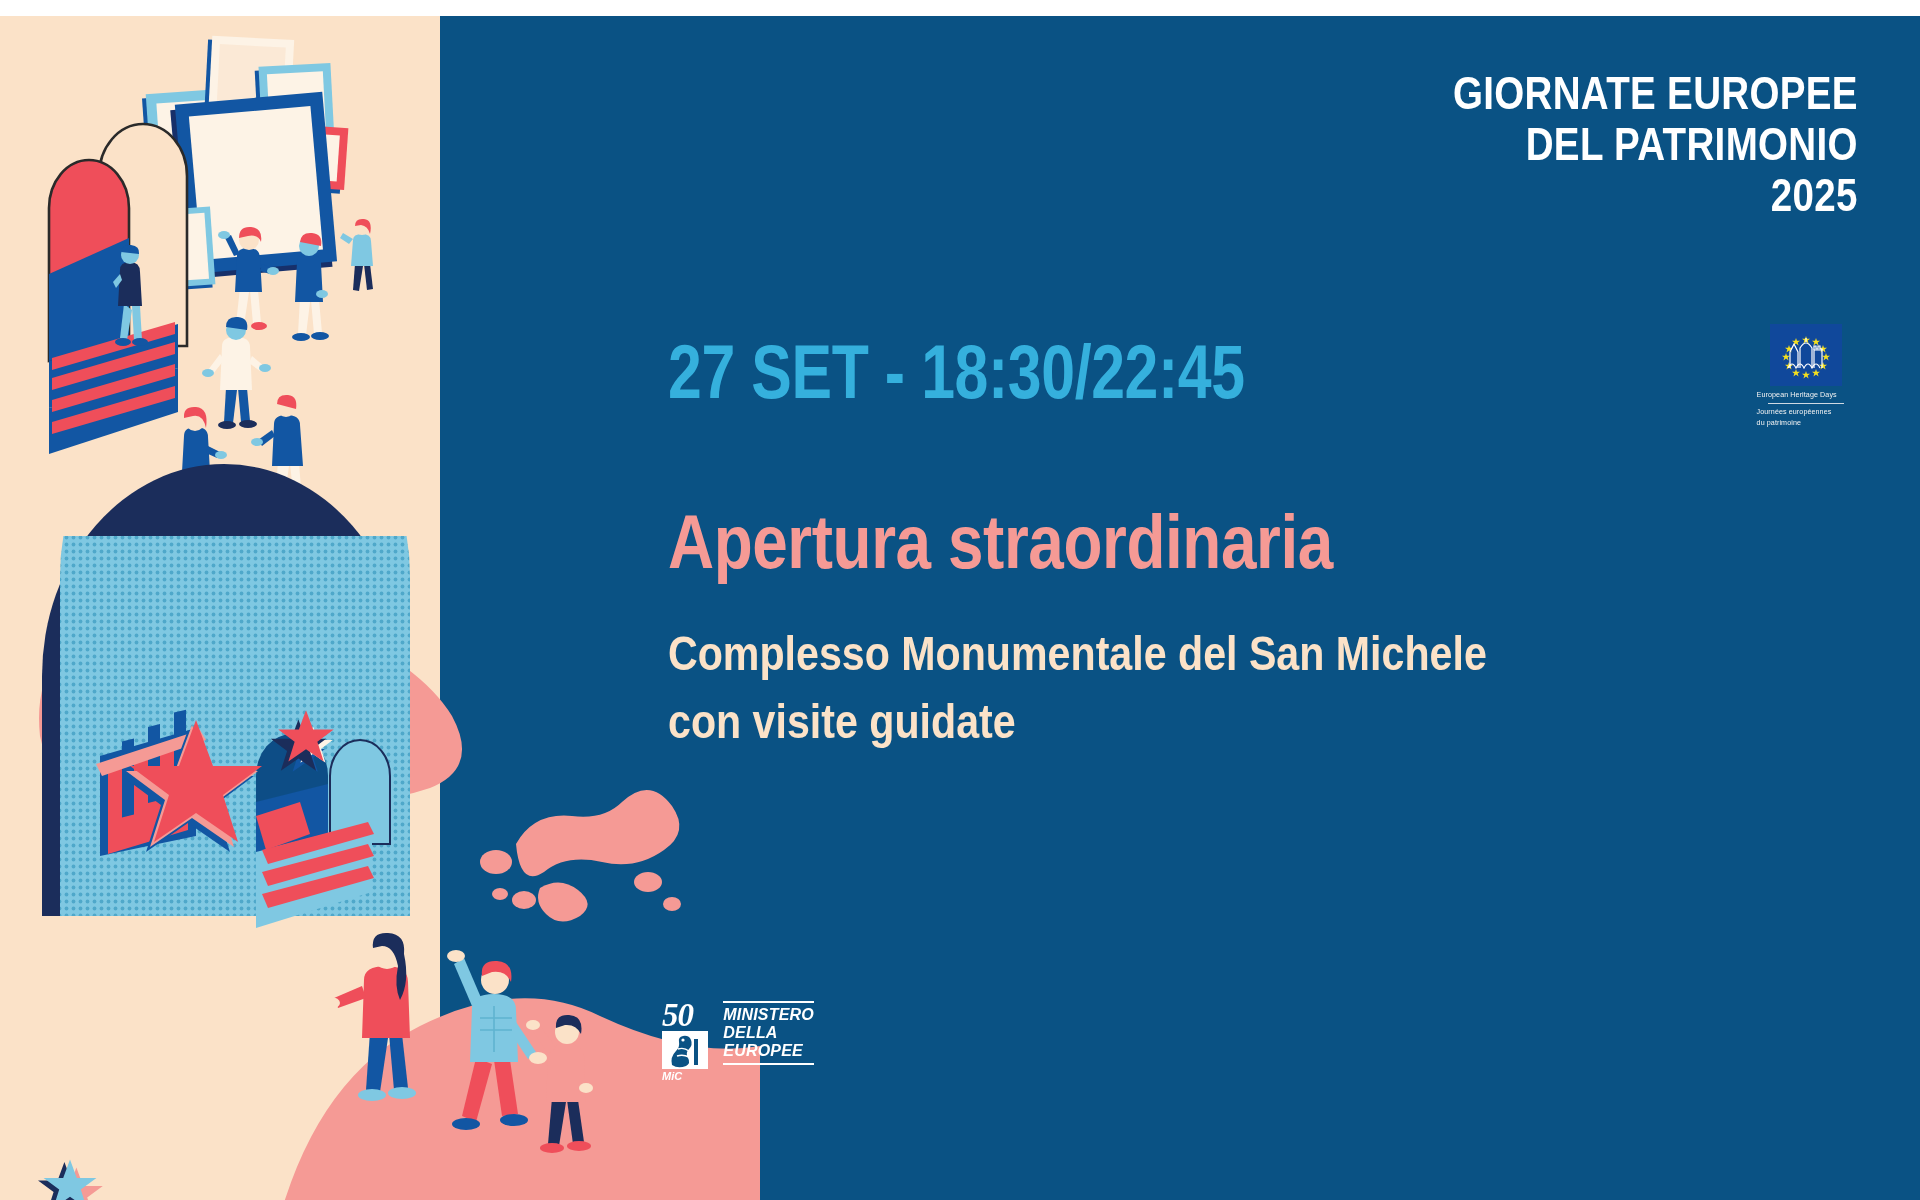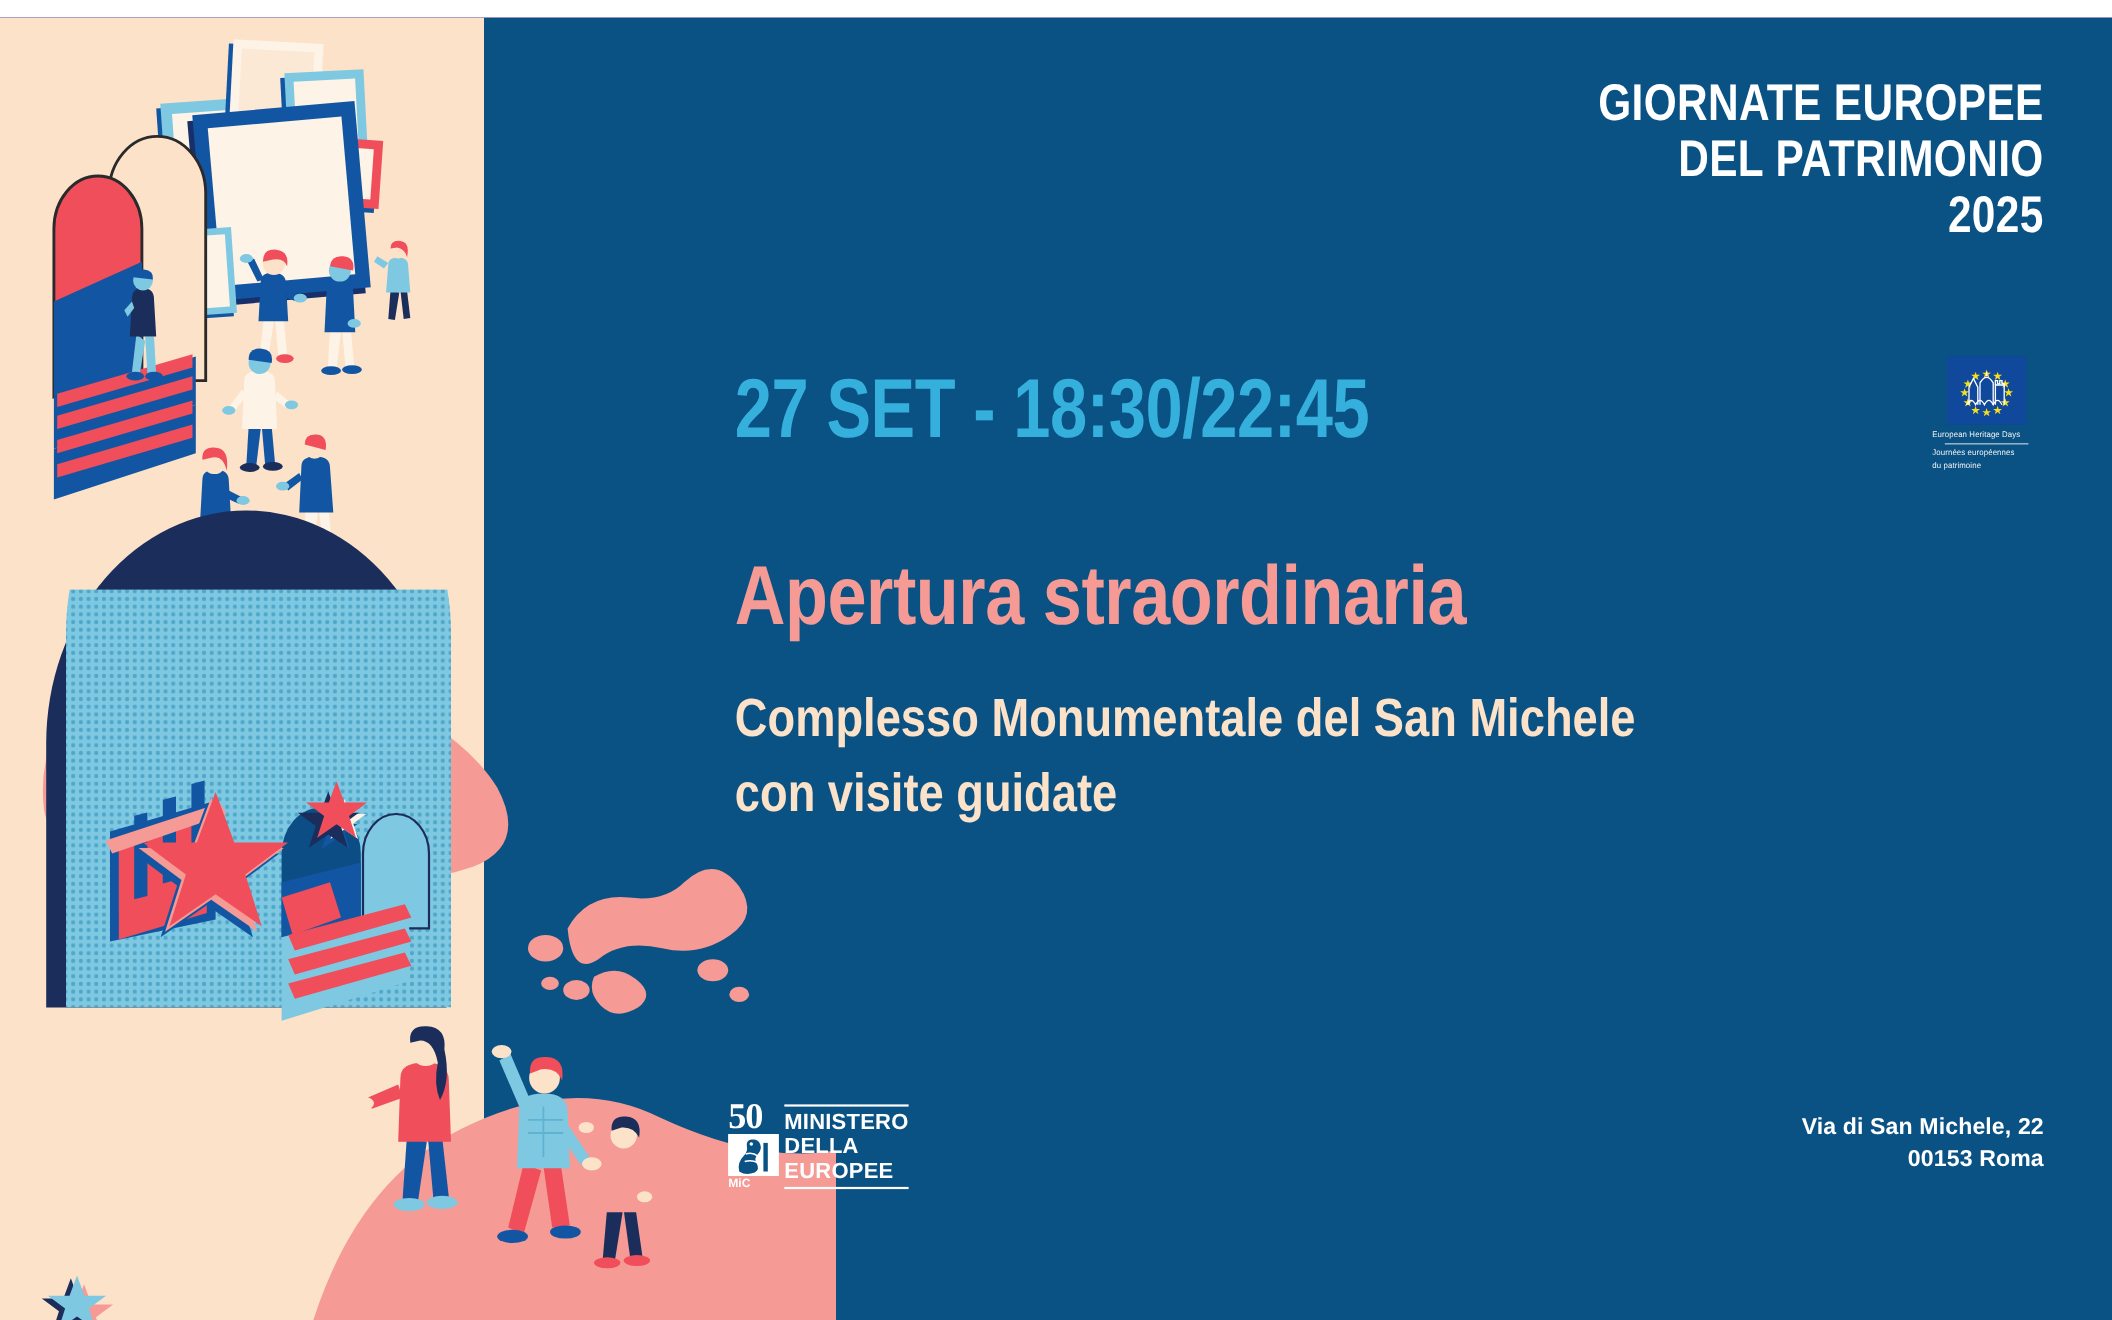--- a/index.html
+++ b/index.html
@@ -149,21 +149,22 @@
   
   .mic-logo {
     position: absolute;
     left: 662px;
     top: 985px;
     width: 152px;
     color: #ffffff;
   }
   .mic-row {
     display: flex;
-    align-items: flex-end;
+    align-items: flex-start;
+    font-style: italic;
   }
   .mic-left { width: 58px; }
   .mic-fifty {
     font-size: 33px;
     font-weight: 700;
     font-family: "Liberation Serif", "DejaVu Serif", serif;
     line-height: 0.85;
     letter-spacing: -1px;
   }
   .mic-box {
@@ -188,21 +189,21 @@
   .mic-right {
     margin-left: 5px;
     padding-bottom: 1px;
   }
   .mic-rule-top {
     height: 2px;
     background: #ffffff;
     margin-bottom: 3px;
   }
   .mic-name {
-    font-size: 20px;
+    font-size: 16px;
     font-weight: 700;
     line-height: 1.12;
     letter-spacing: 0.2px;
   }
   .mic-rule-bottom {
     height: 2px;
     background: #ffffff;
     margin-top: 3px;
   }
 </style>
@@ -567,24 +568,20 @@
 
   <div class="date-line">27 SET - 18:30/22:45</div>
 
   <div class="title-main">Apertura straordinaria</div>
 
   <div class="subtitle">
     <div>Complesso Monumentale del San Michele</div>
     <div>con visite guidate</div>
   </div>
 
-  <div class="address">
-    <div>Via di San Michele, 22</div>
-    <div>00153 Roma</div>
-  </div>
 
   <div class="mic-logo">
     <div class="mic-row">
       <div class="mic-left">
         <div class="mic-fifty">50</div>
         <div class="mic-box">
           <svg class="mic-box-inner" width="46" height="38" viewBox="0 0 46 38" xmlns="http://www.w3.org/2000/svg">
             <rect width="46" height="38" fill="#ffffff"></rect>
             <g fill="#0a5284">
               <path d="M10 34 Q8 26 14 20 Q18 16 17 11 Q16 6 21 5 Q27 4 29 9 Q31 14 27 18

